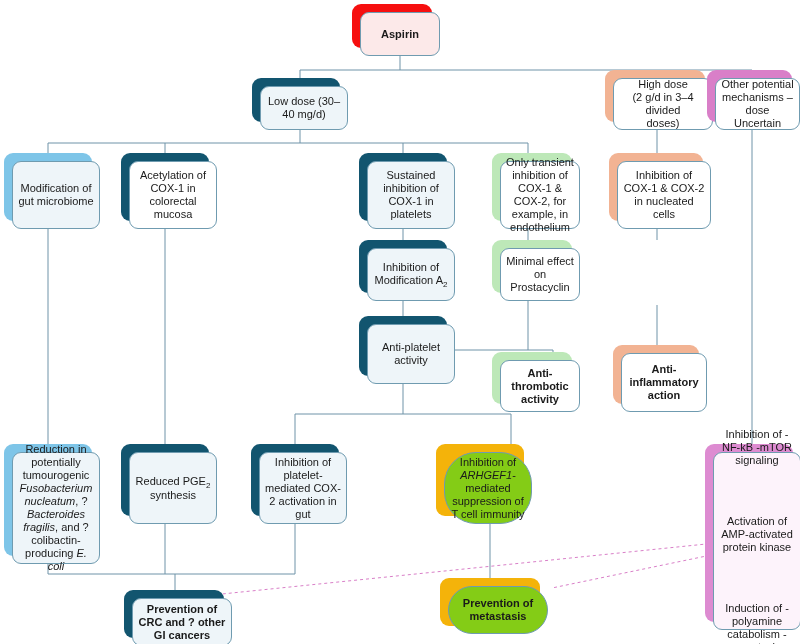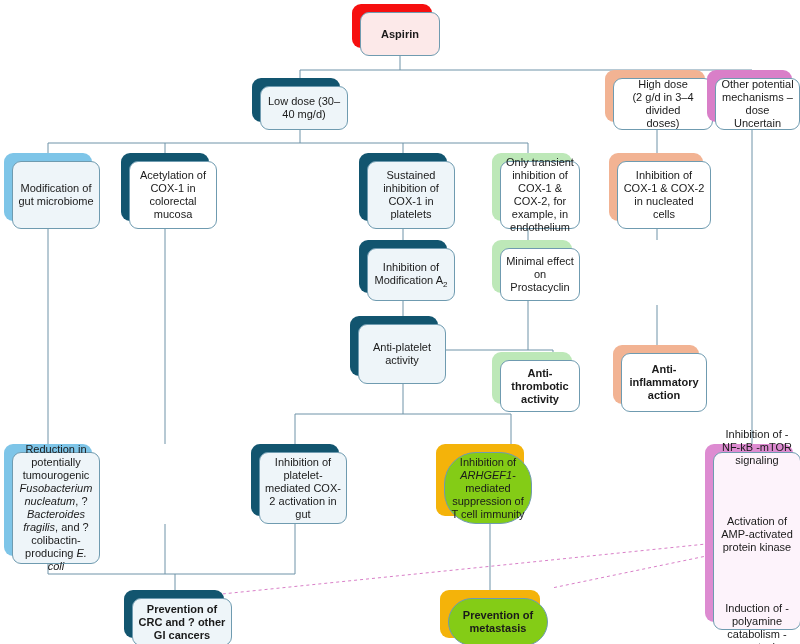--- a/index.html
+++ b/index.html
@@ -171,21 +171,21 @@
   </div>
 
   <div class="node" style="left:492px;top:240px;width:80px;height:53px;">
     <div class="shadow" style="background:#bde8b8;"></div>
     <div class="body">
         <span>Minimal effect on Prostacyclin</span>
       </div>
   </div>
 
 
-  <div class="node" style="left:350px;top:316px;width:88px;height:60px;">
+  <div class="node" style="left:359px;top:316px;width:88px;height:60px;">
     <div class="shadow" style="background:#12556f;"></div>
     <div class="body tint-blue">
       <span class="stack"><b>Anti-platelet</b><br><span>activity</span></span>
     </div>
   </div>
 
   <div class="node" style="left:613px;top:345px;width:86px;height:59px;">
     <div class="shadow" style="background:#f2b393;"></div>
     <div class="body">
         <span class="bold">Anti-inflammatory action</span>
@@ -199,20 +199,26 @@
       </div>
   </div>
 
   <div class="node" style="left:4px;top:444px;width:88px;height:112px;">
     <div class="shadow" style="background:#7ec5e8;"></div>
     <div class="body tint-blue">
       <span><span>Reduction in potentially tumourogenic </span><i>Fusobacterium nucleatum</i><span>, ? </span><i>Bacteroides fragilis</i><span>, and ? colibactin-producing </span><i>E. coli</i></span>
     </div>
   </div>
 
+  <div class="node" style="left:121px;top:444px;width:88px;height:72px;">
+    <div class="shadow" style="background:#12556f;"></div>
+    <div class="body tint-blue">
+      <span><span>Reduced PGE</span><sub>2</sub> <span>synthesis</span></span>
+    </div>
+  </div>
 
   <div class="node" style="left:251px;top:444px;width:88px;height:72px;">
     <div class="shadow" style="background:#12556f;"></div>
     <div class="body tint-blue">
         <span>Inhibition of platelet-mediated COX-2 activation in gut</span>
       </div>
   </div>
 
   <div class="node" style="left:436px;top:444px;width:88px;height:72px;">
     <div class="shadow" style="background:#f4b30a;"></div>
@@ -230,20 +236,20 @@
     </div>
   </div>
 
   <div class="node" style="left:124px;top:590px;width:100px;height:48px;">
     <div class="shadow" style="background:#12556f;"></div>
     <div class="body tint-blue">
         <span class="bold">Prevention of CRC and ? other GI cancers</span>
       </div>
   </div>
 
-  <div class="node" style="left:440px;top:590px;width:100px;height:48px;">
+  <div class="node" style="left:440px;top:578px;width:100px;height:48px;">
     <div class="shadow" style="background:#f4b30a;"></div>
     <div class="body tint-cream">
         <span class="bold">Prevention of metastasis</span>
       </div>
   </div>
 
 </div>
 
 </body></html>

